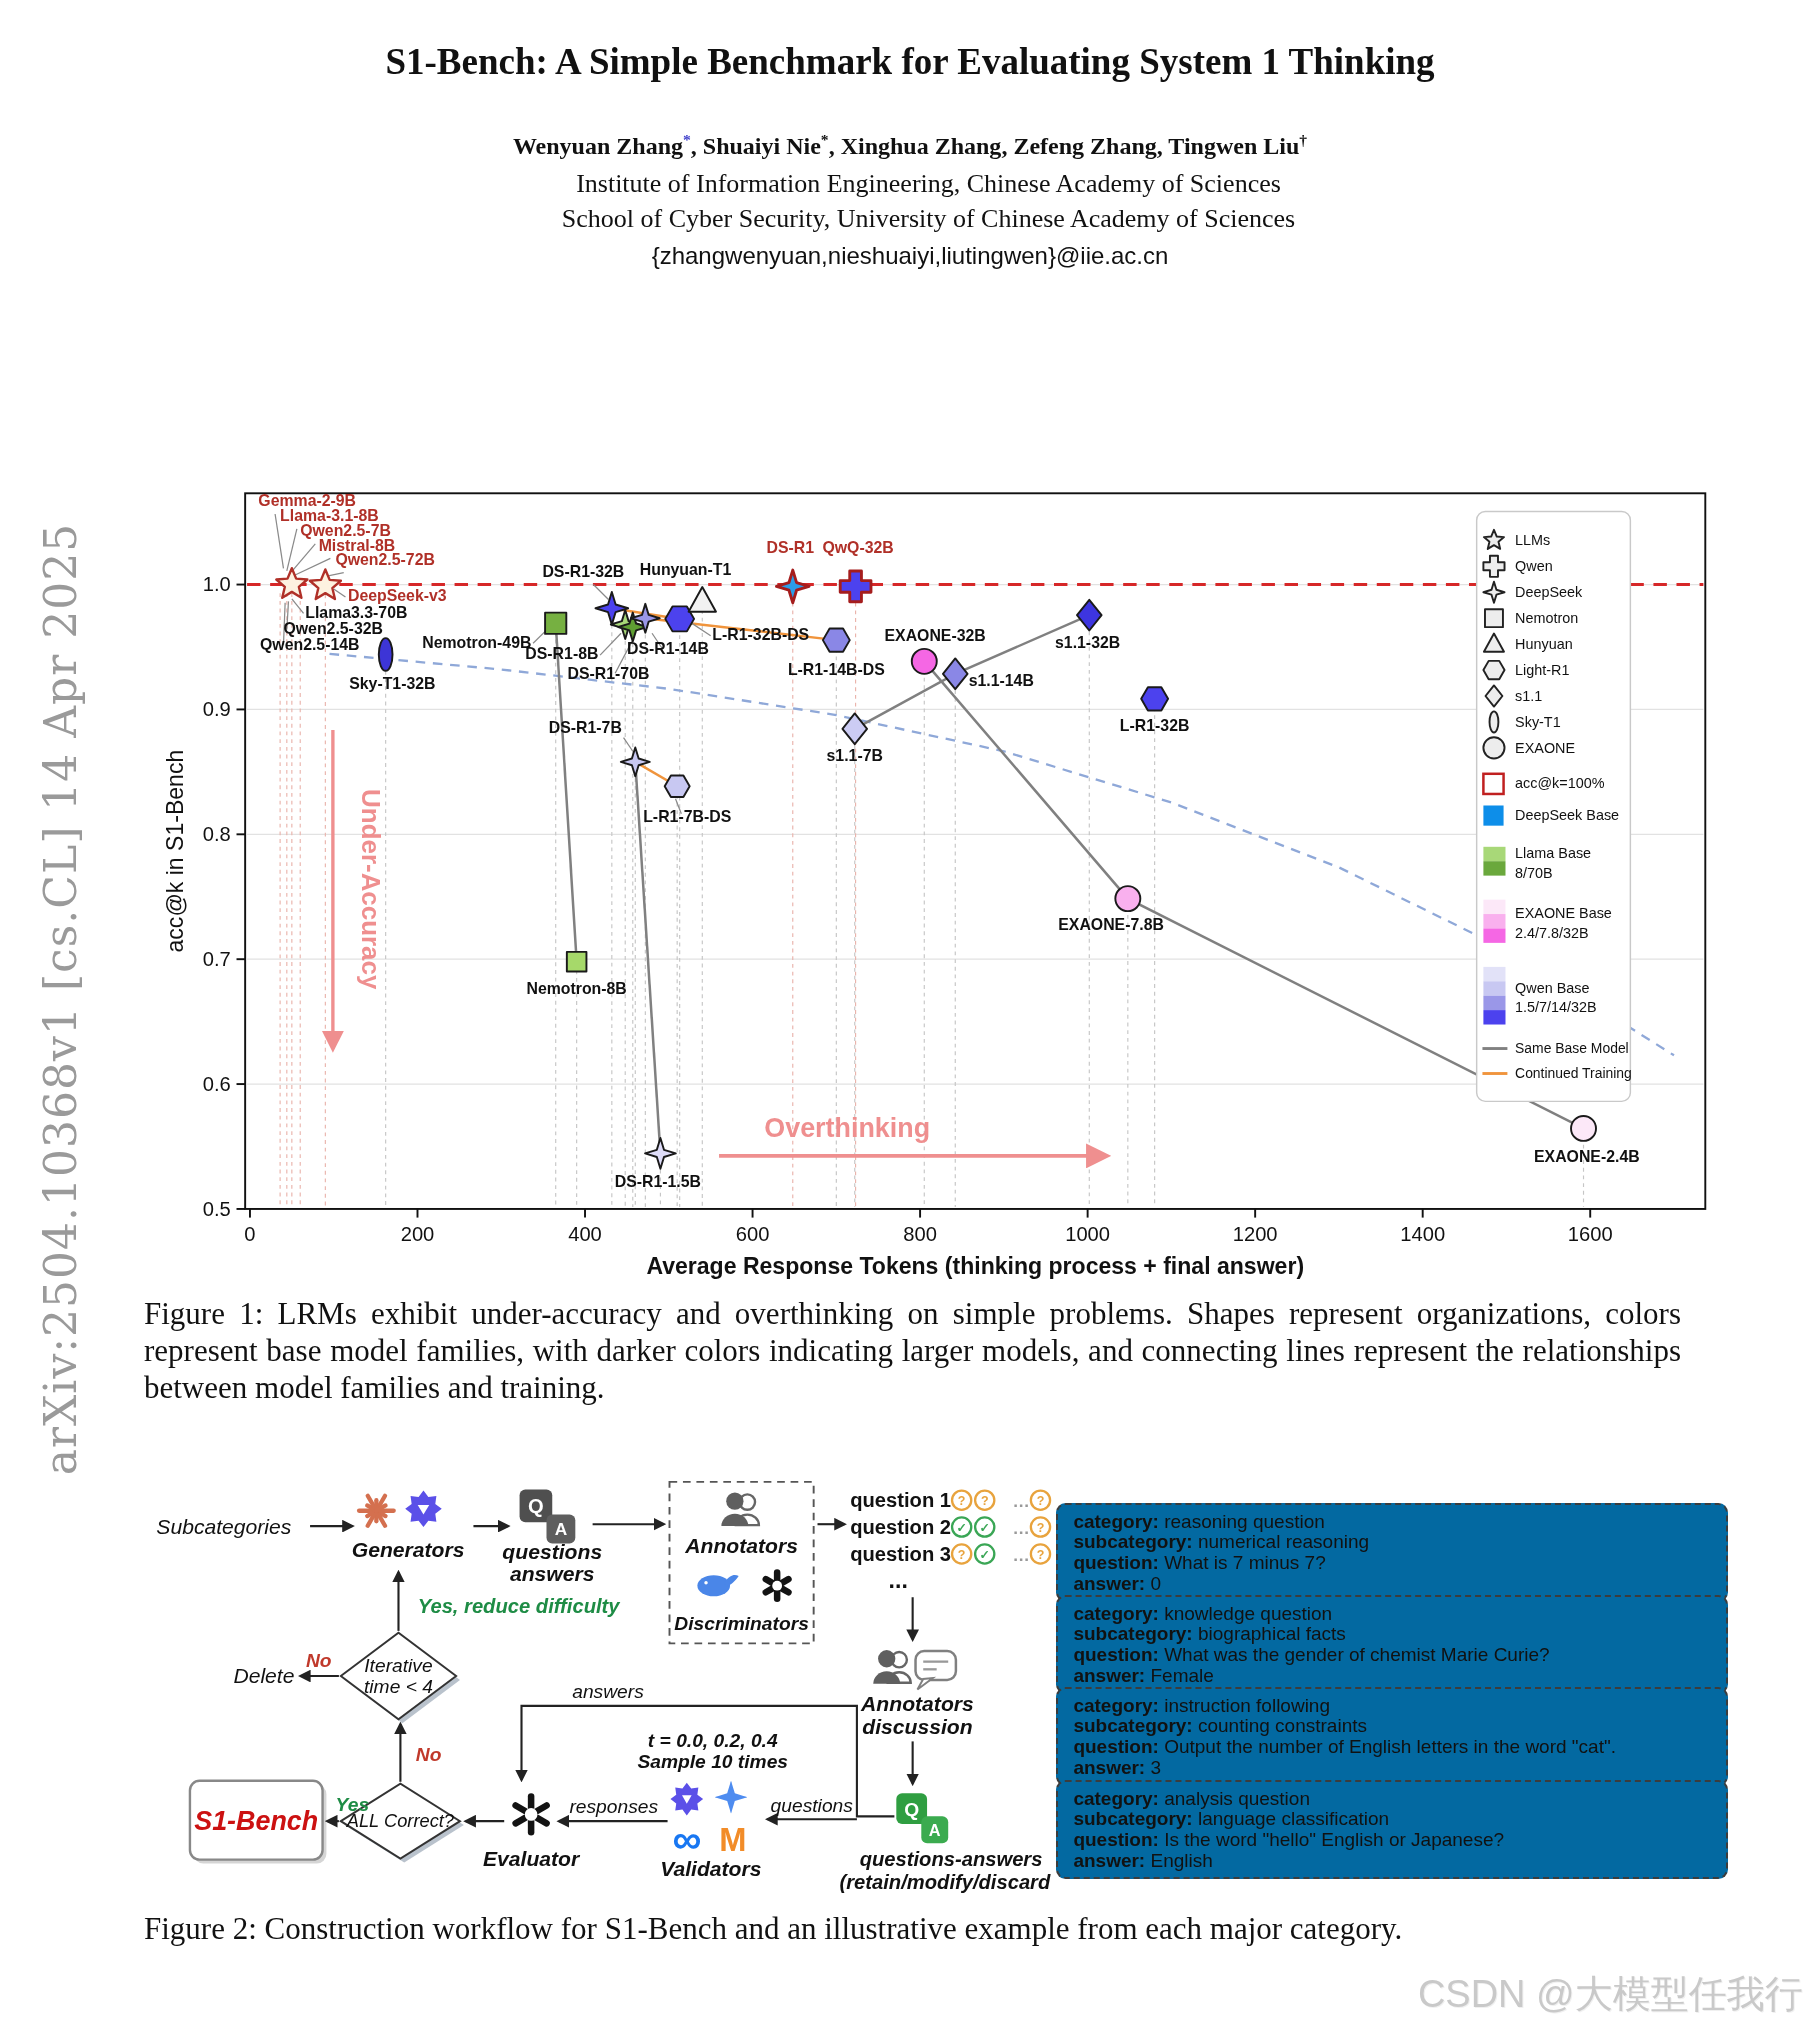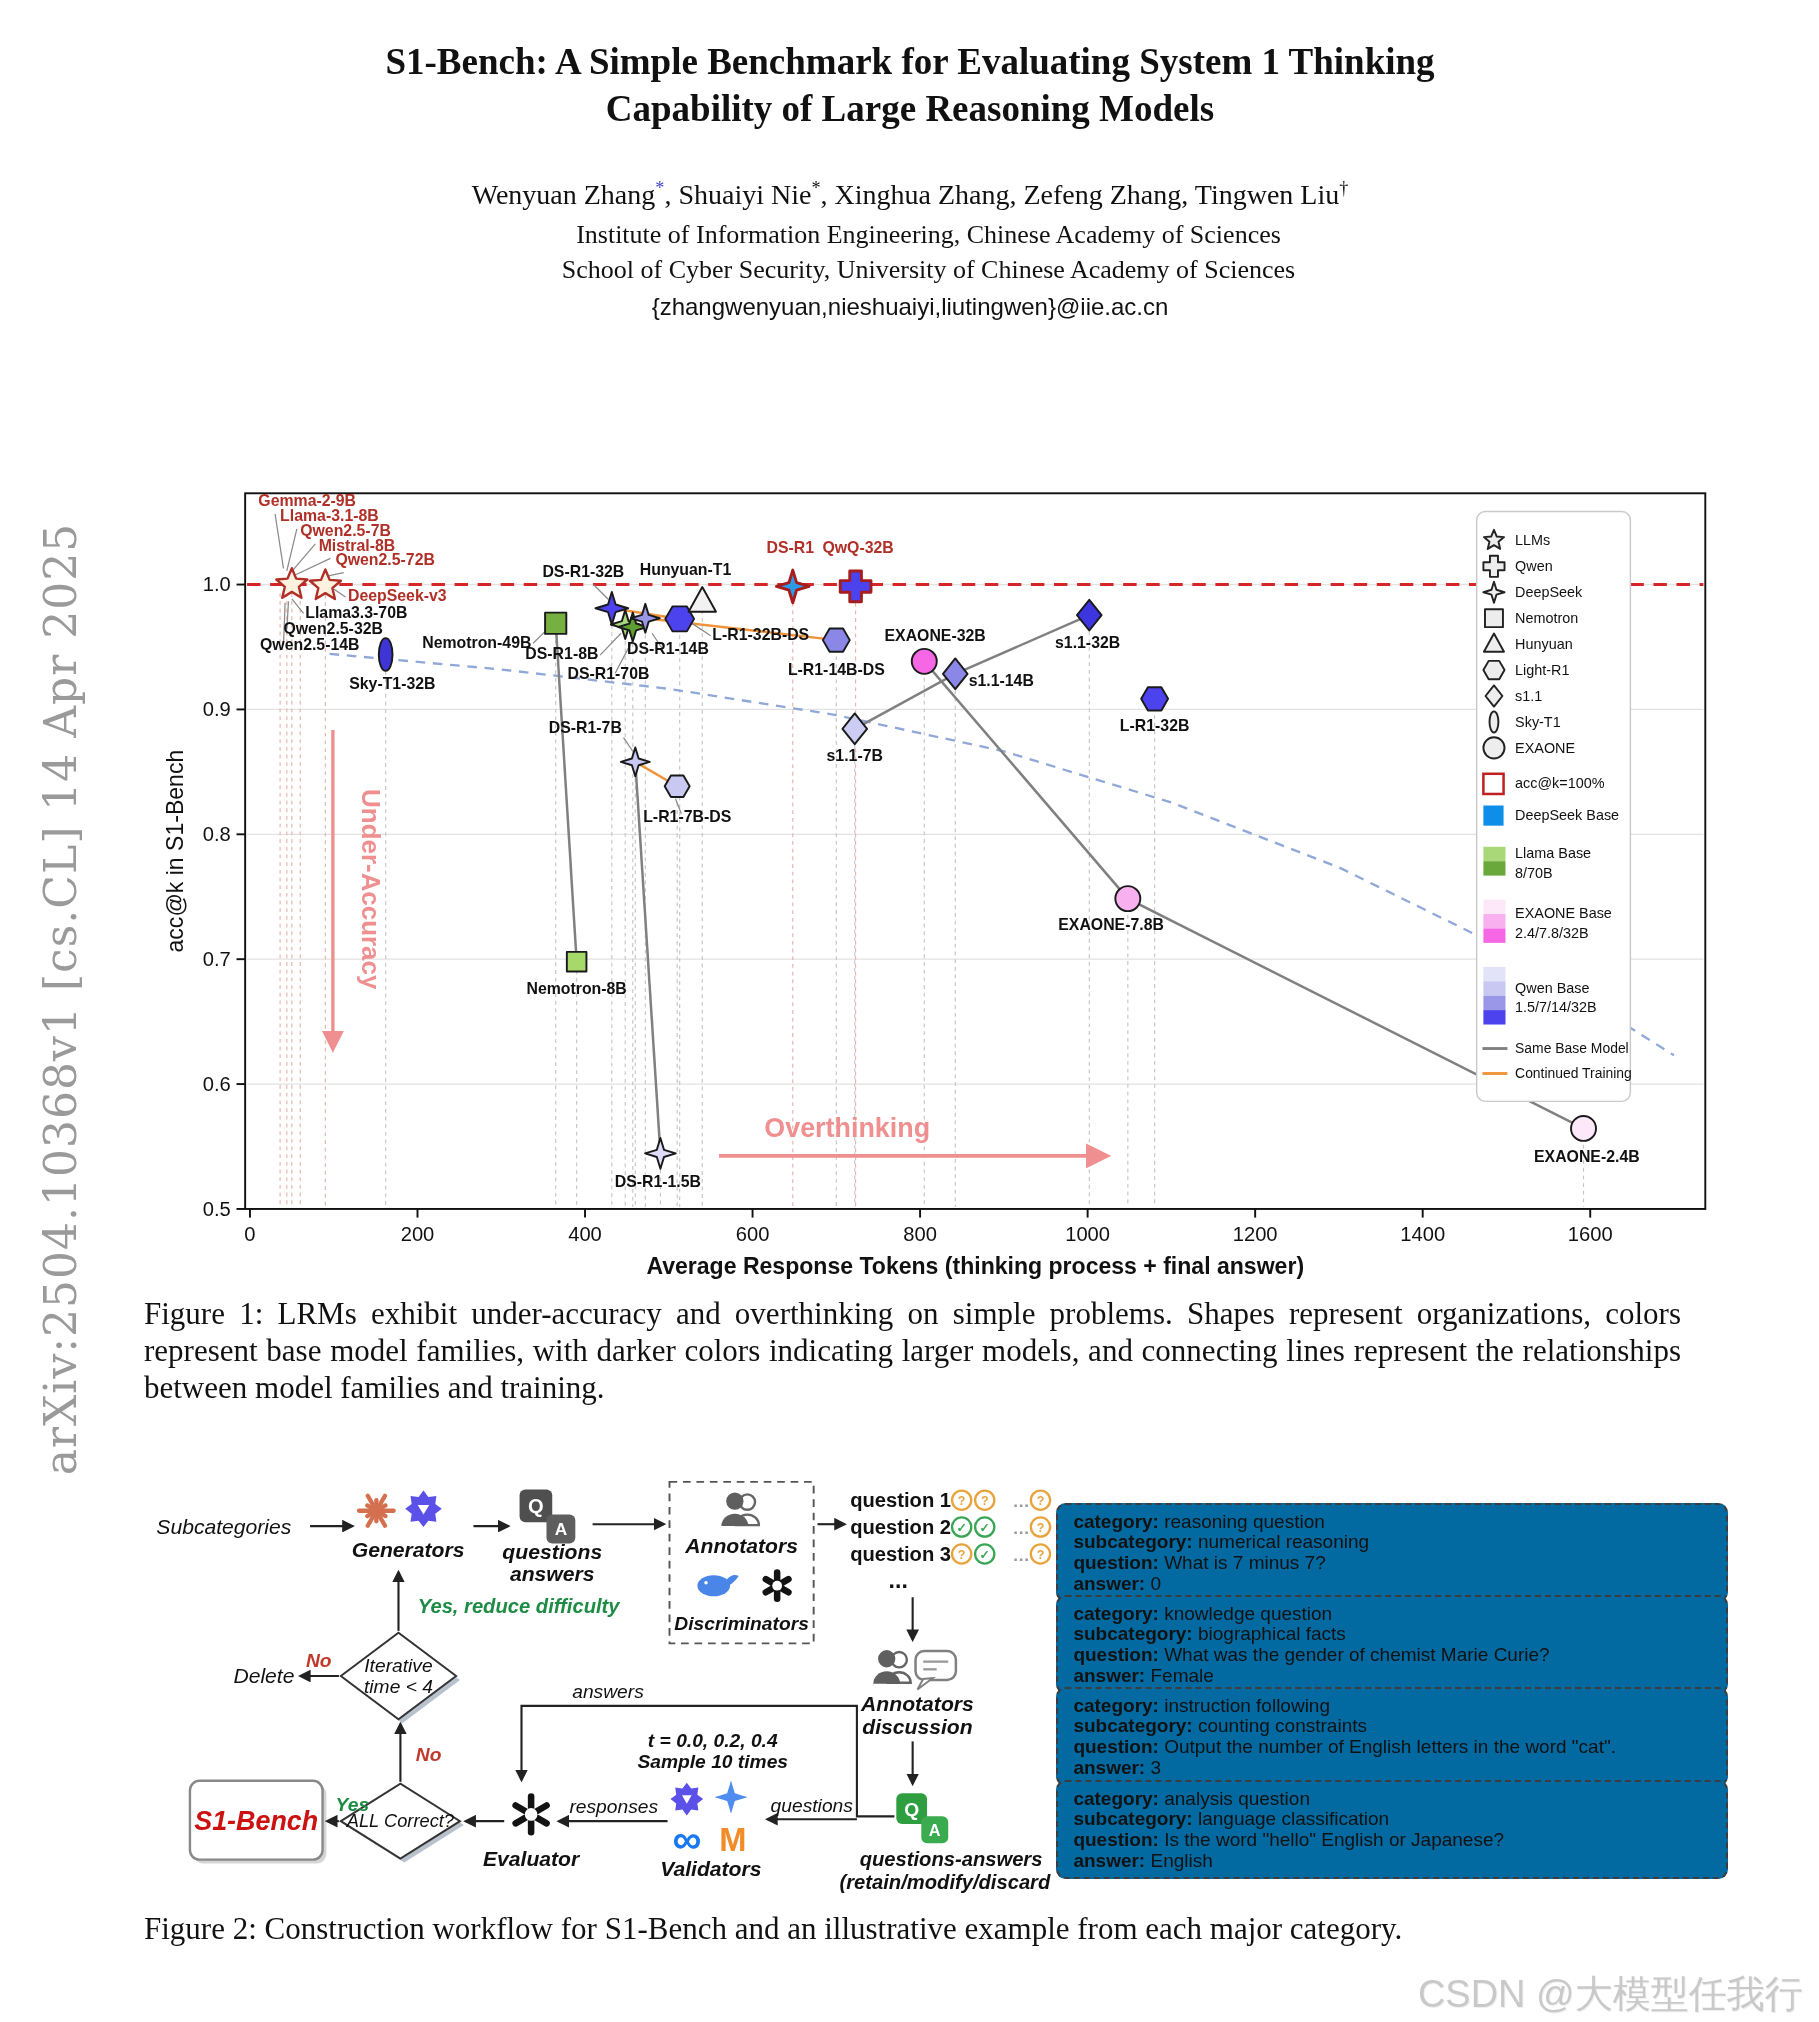--- a/index.html
+++ b/index.html
@@ -2,21 +2,21 @@
 <html><head>
 <meta charset="utf-8">
 <style>
   html,body{margin:0;padding:0;background:#fff;}
   .page{position:relative;width:1820px;height:2022px;background:#fff;overflow:hidden;
         font-family:"Liberation Serif",serif;color:#111;}
   .arxiv-side{position:absolute;left:60px;top:999px;transform:translate(-50%,-50%) rotate(-90deg);
         white-space:nowrap;font-family:"DejaVu Serif",serif;font-size:44px;color:#9a9a9a;letter-spacing:1px;}
   .header{position:absolute;top:38px;left:0;width:100%;text-align:center;}
   .title{font-size:37px;font-weight:bold;line-height:47px;}
-  .authors{margin-top:46px;font-size:28px;font-weight:normal;}
+  .authors{margin-top:46px;font-size:24px;font-weight:bold;}
   .authors sup{font-size:65%;}
   .sup-link{color:#4444cc;}
   .affil{margin-top:5.8px;font-size:26px;line-height:35px;margin-left:37px;}
   .email{margin-top:5.8px;font-family:Liberation Sans, sans-serif;font-size:24px;}
   .fig1-wrap{position:absolute;left:144px;top:354px;width:1576px;height:927px;}
   .fig-caption{position:absolute;left:144px;width:1537px;font-size:31px;line-height:37px;
         text-align:justify;}
   #fig1-caption{top:1295px;}
   #fig2-caption{top:1910px;text-align:left;}
   .fig2-wrap{position:absolute;left:139px;top:1478px;width:1633px;height:423px;
@@ -32,21 +32,20 @@
 </head>
 <body>
 
 <div class="page">
 
   <div class="arxiv-side">arXiv:2504.10368v1  [cs.CL]  14 Apr 2025</div>
 
   <div class="header">
     <div class="title">
       <div>S1-Bench: A Simple Benchmark for Evaluating System 1 Thinking</div>
-      <div>Capability of Large Reasoning Models</div>
     </div>
     <div class="authors"><span>Wenyuan Zhang</span><sup class="sup-link">*</sup>, <span>Shuaiyi Nie</span><sup>*</sup>, <span>Xinghua Zhang</span><sup></sup>, <span>Zefeng Zhang</span><sup></sup>, <span>Tingwen Liu</span><sup>†</sup>
     </div>
     <div class="affil">
       <div>Institute of Information Engineering, Chinese Academy of Sciences</div>
       <div>School of Cyber Security, University of Chinese Academy of Sciences</div>
     </div>
     <div class="email">{zhangwenyuan,nieshuaiyi,liutingwen}@iie.ac.cn</div>
   </div>
 

